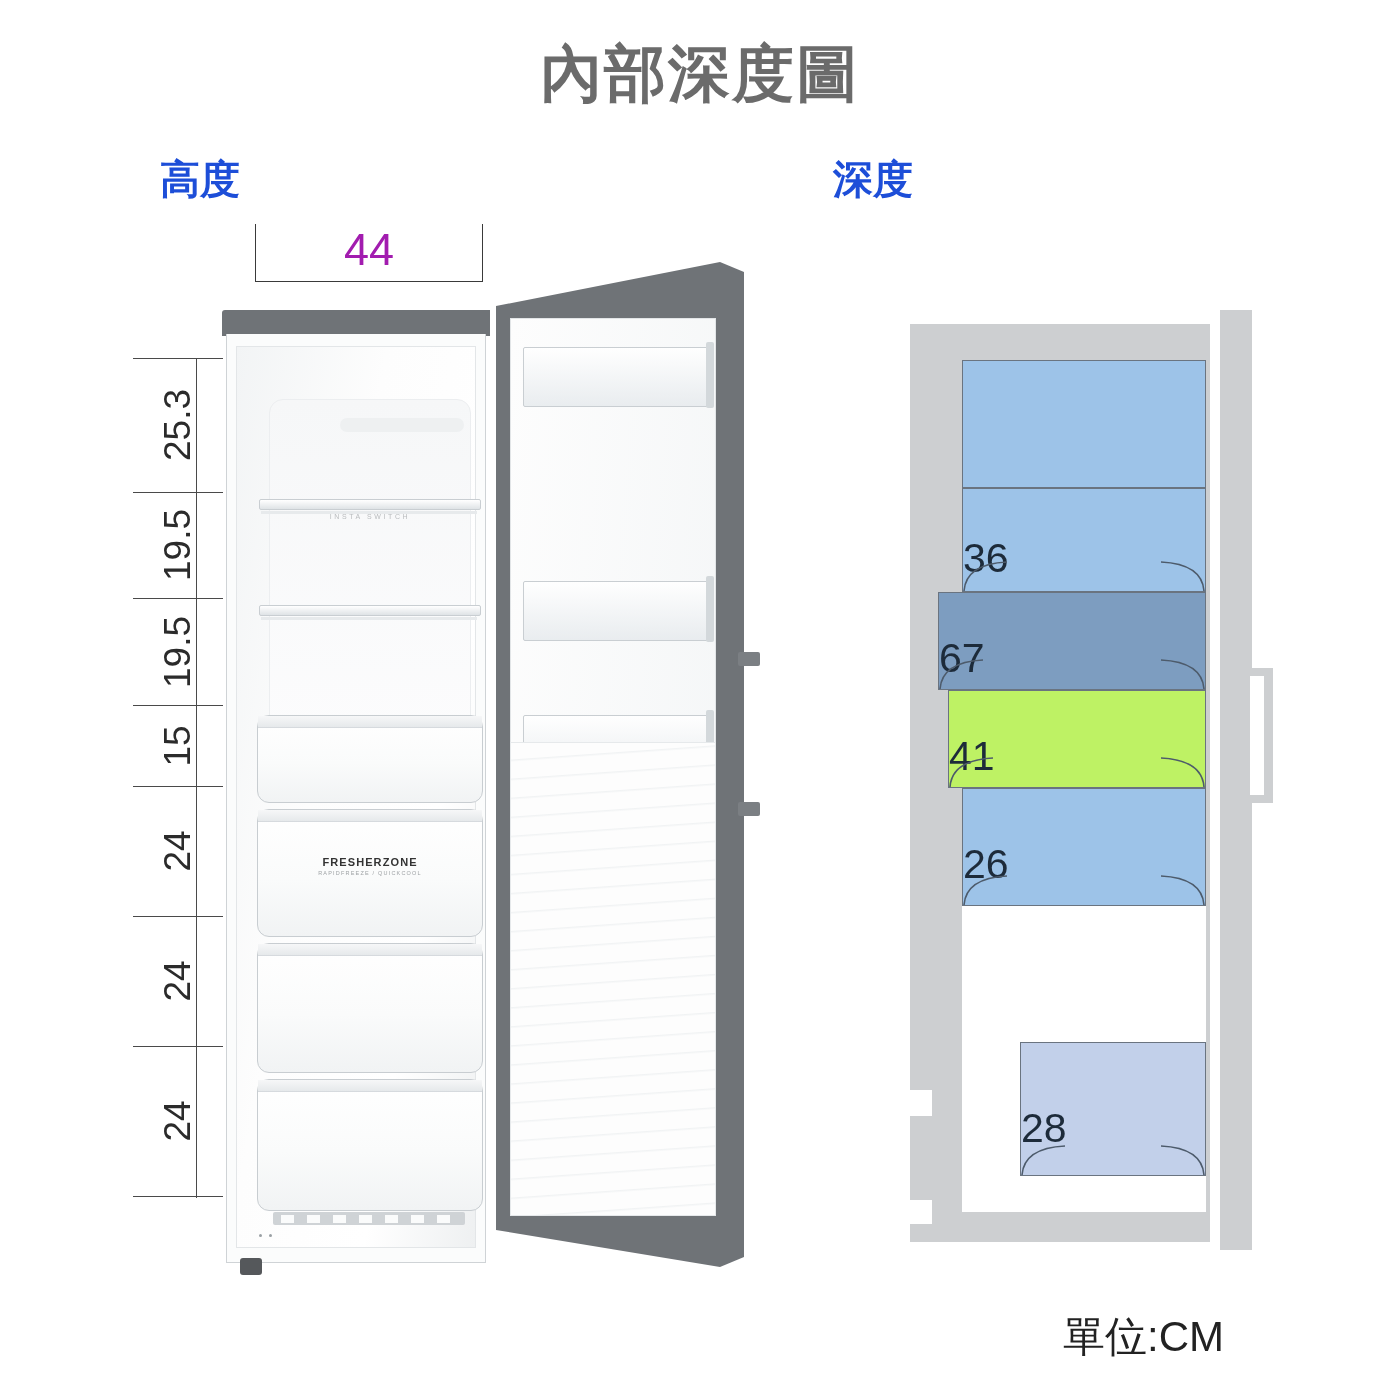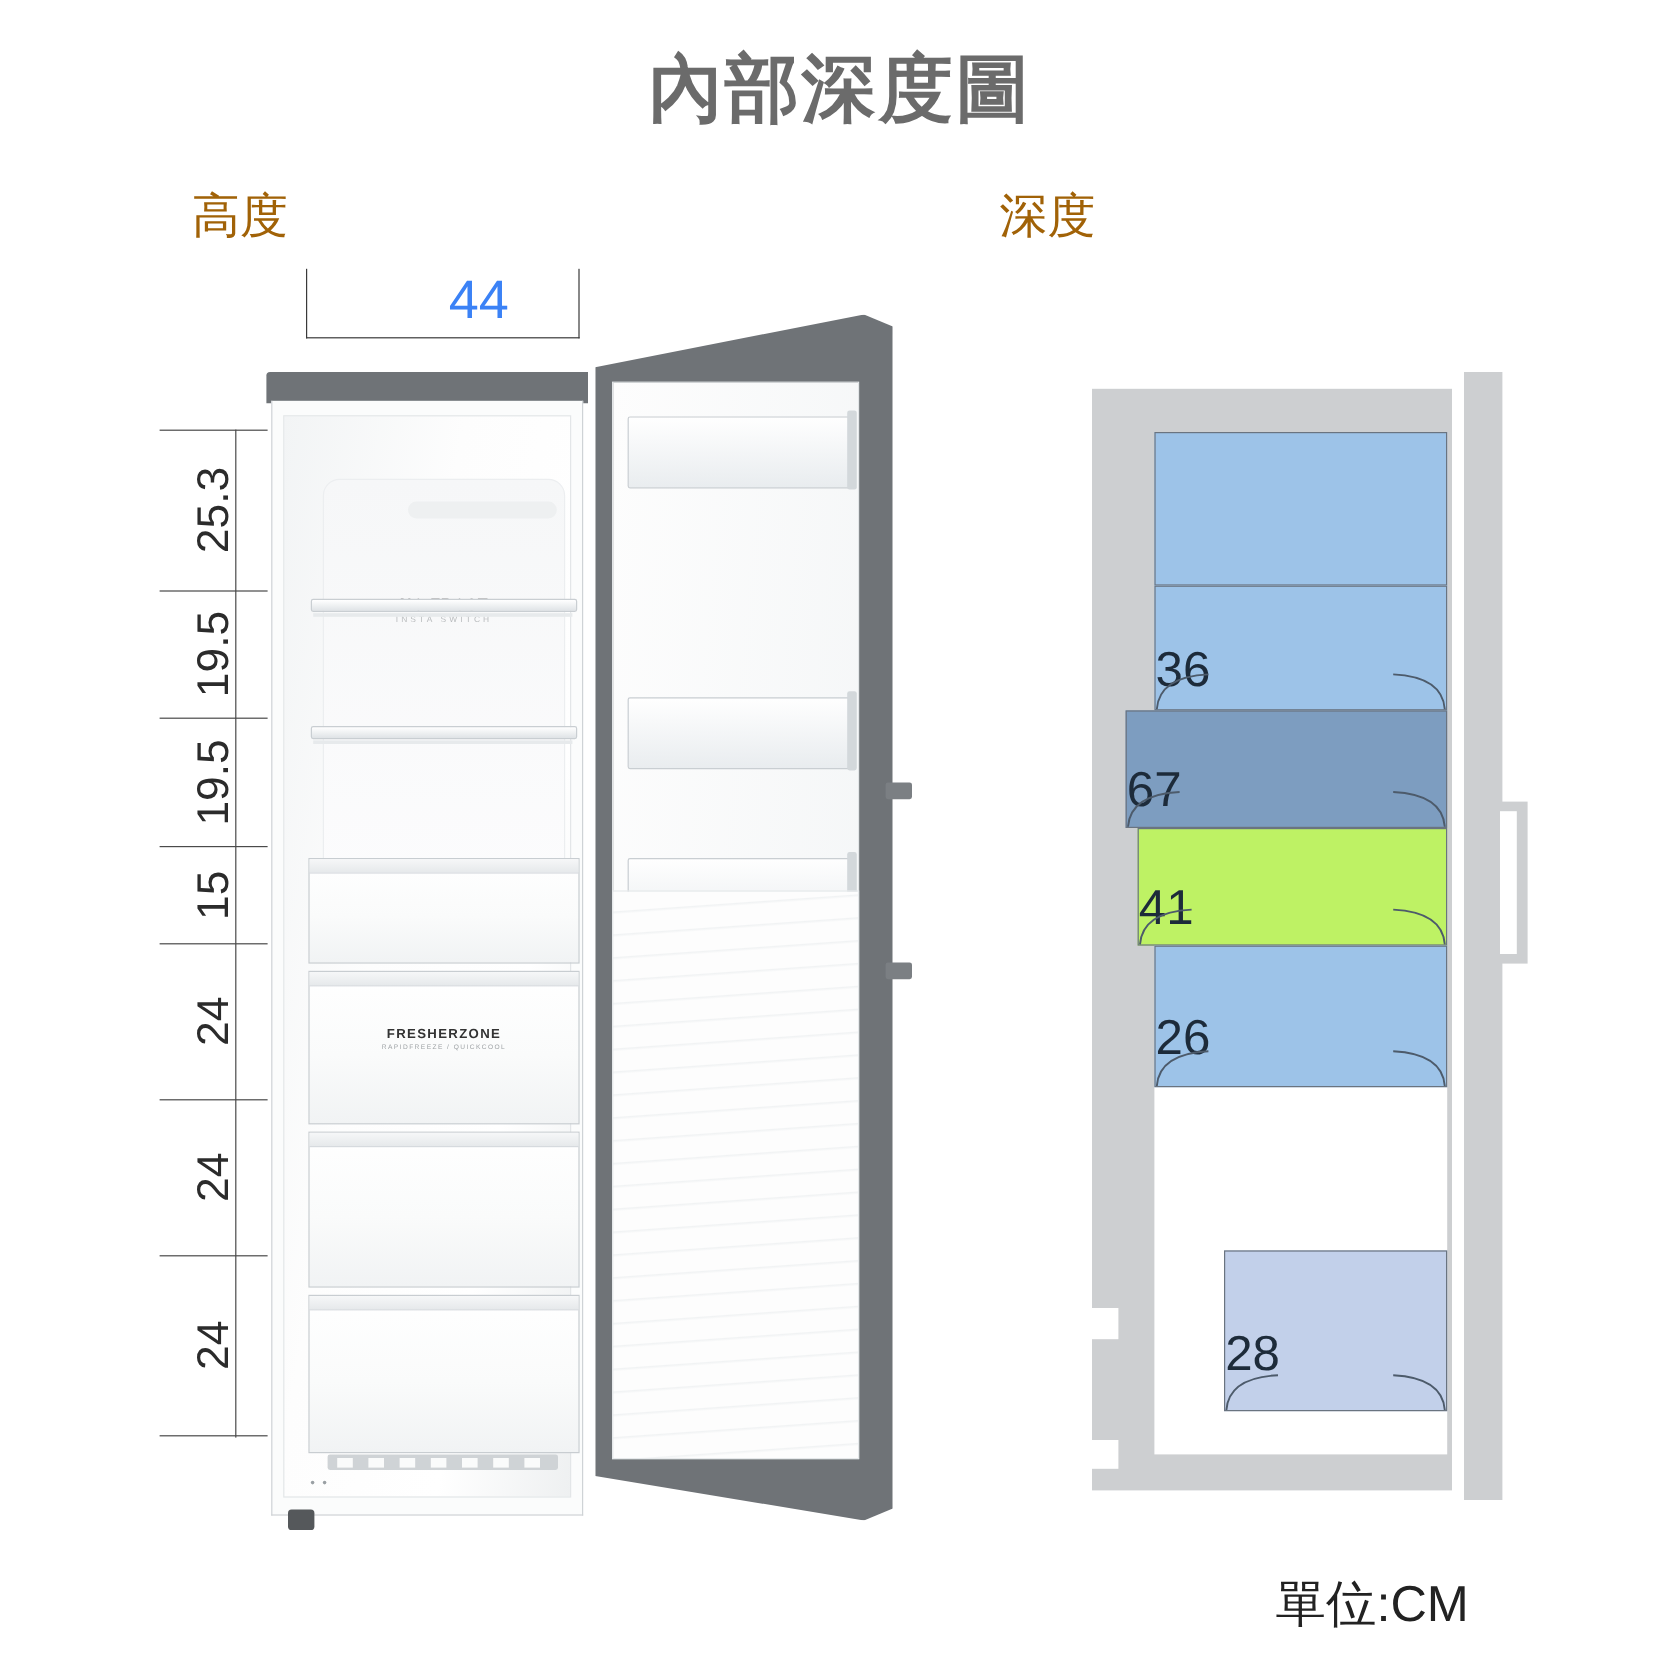--- a/index.html
+++ b/index.html
@@ -6,37 +6,37 @@
   body{width:1400px;height:1400px;position:relative;overflow:hidden;
        font-family:"Liberation Sans","DejaVu Sans",sans-serif;color:#5a5a5a;}
 
   
   #title{
     position:absolute;left:0;top:32px;width:1400px;text-align:center;
     font-size:62px;font-weight:700;color:#6b6b6b;letter-spacing:2px;
   }
 
   
-  .sec-label{position:absolute;font-size:40px;color:#a16207;font-weight:400;}
+  .sec-label{position:absolute;font-size:40px;color:#1d4ed8;font-weight:700;}
   #label-height{left:160px;top:152px;}
   #label-depth{left:833px;top:152px;}
 
   
   #unit-note{position:absolute;left:1063px;top:1285px;font-size:42px;color:#222;margin-top:24px;}
 
   
   #left-panel{position:absolute;left:0;top:0;width:790px;height:1400px;}
 
   
   #w44-wrap{position:absolute;left:255px;top:228px;width:228px;height:62px;}
   #w44-line{position:absolute;left:0;bottom:8px;width:228px;height:1px;background:#3a3a3a;}
   #w44-tick-l{position:absolute;left:0;bottom:8px;width:1px;height:58px;background:#3a3a3a;}
   #w44-tick-r{position:absolute;right:0;bottom:8px;width:1px;height:58px;background:#3a3a3a;}
   #w44-val{position:absolute;left:0;top:-4px;width:228px;text-align:center;
-           font-size:45px;color:#3b82f6;padding-left:30px;}
+           font-size:45px;color:#a21caf;}
 
   
   #dim-ladder{position:absolute;left:133px;top:358px;width:90px;height:840px;}
   #dim-spine{position:absolute;left:63px;top:0;width:1px;height:840px;background:#4a4a4a;}
   .dim-tick{position:absolute;left:0;width:90px;height:1px;background:#4a4a4a;}
   .dim-seg{position:absolute;left:0;width:90px;}
   .dim-seg .dim-val{
     position:absolute;left:50%;top:50%;
     transform:translate(-50%,-50%) rotate(-90deg);
     font-size:37px;color:#2b2b2b;white-space:nowrap;
@@ -61,21 +61,21 @@
   #nofrost .nf-main{font-size:13.5px;font-weight:700;color:#1c1c1c;letter-spacing:.5px;}
   #nofrost .nf-sub{font-size:7px;color:#b9bcbe;letter-spacing:2.6px;margin-top:2px;}
 
   .shelf{position:absolute;left:22px;width:220px;height:9px;
          background:linear-gradient(180deg,#ffffff,#dfe3e6);
          border:1px solid #c9ced2;border-radius:2px;}
   .shelf-rail{position:absolute;left:24px;width:216px;height:3px;background:#e7eaec;}
 
   .drawer{position:absolute;left:20px;width:224px;
           background:linear-gradient(180deg,#ffffff 0%,#fafbfb 55%,#f1f3f4 100%);
-          border:1px solid #c8cdd1;border-radius:0;}
+          border:1px solid #c8cdd1;border-radius:12px;}
   .drawer-lip{position:absolute;left:0;top:0;width:100%;height:11px;
               background:linear-gradient(180deg,#f6f7f8,#e6e9eb);border-bottom:1px solid #d6dade;}
   #fz-label{position:absolute;left:0;top:46px;width:100%;text-align:center;}
   #fz-label .fz-main{font-size:11px;font-weight:700;color:#333;letter-spacing:1.1px;}
   #fz-label .fz-sub{font-size:5.5px;color:#9fa3a6;letter-spacing:1.2px;margin-top:2px;}
 
   #grille{position:absolute;left:36px;bottom:22px;width:192px;height:13px;
           background:#cfd3d6;border-radius:2px;}
   #grille span{position:absolute;top:3px;width:13px;height:8px;background:#fafbfb;}
   #foot-l{position:absolute;left:18px;bottom:-10px;width:22px;height:17px;

